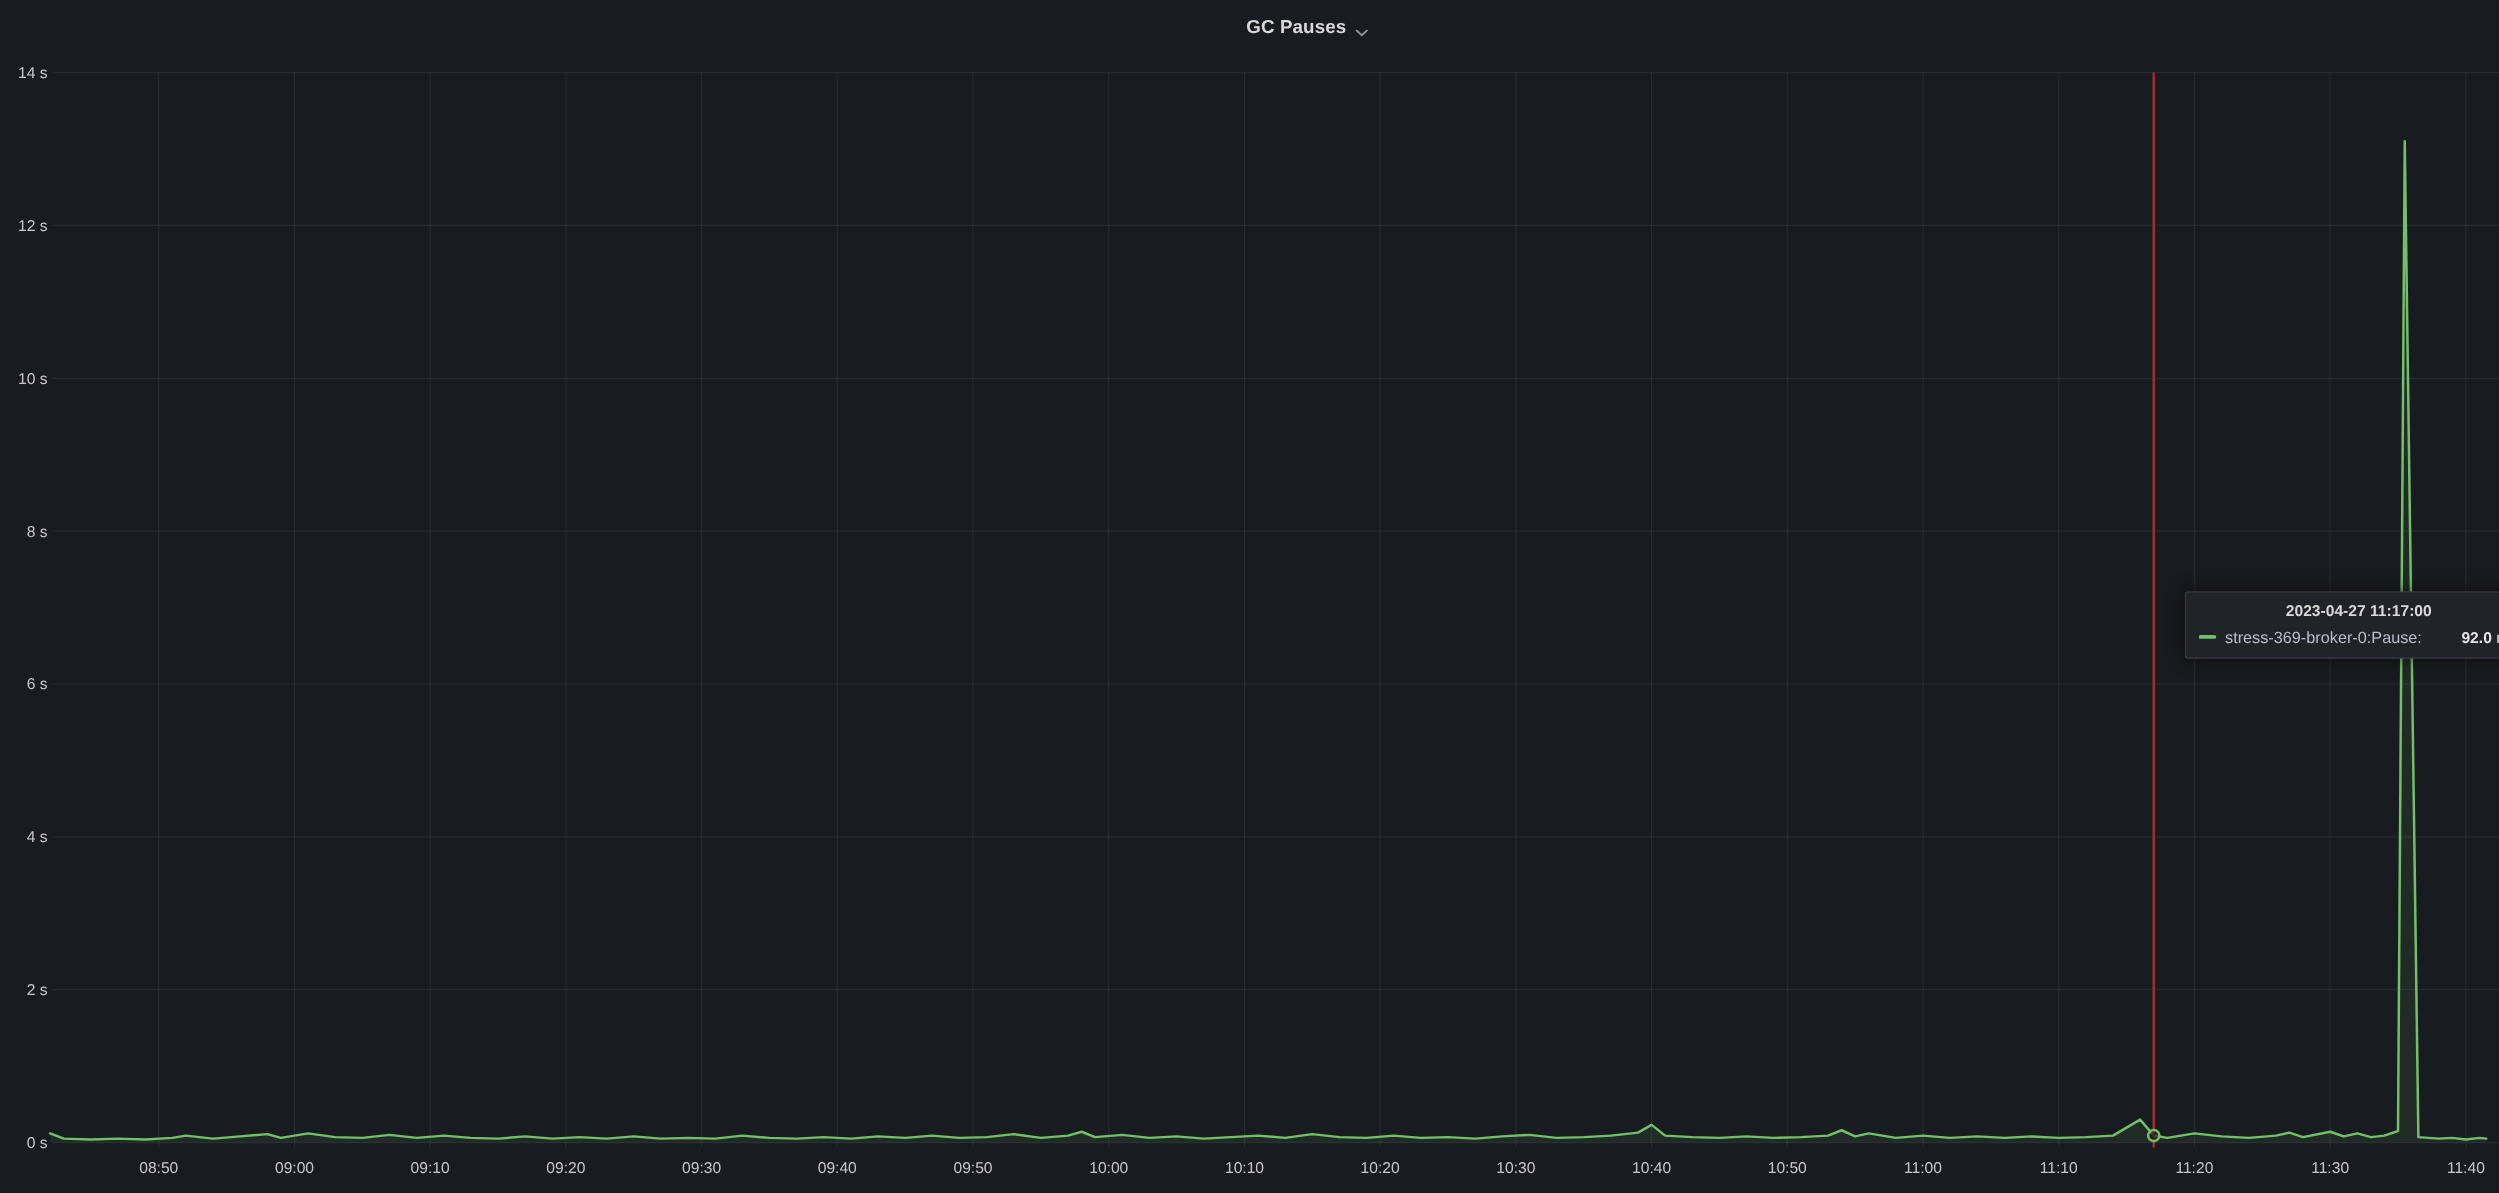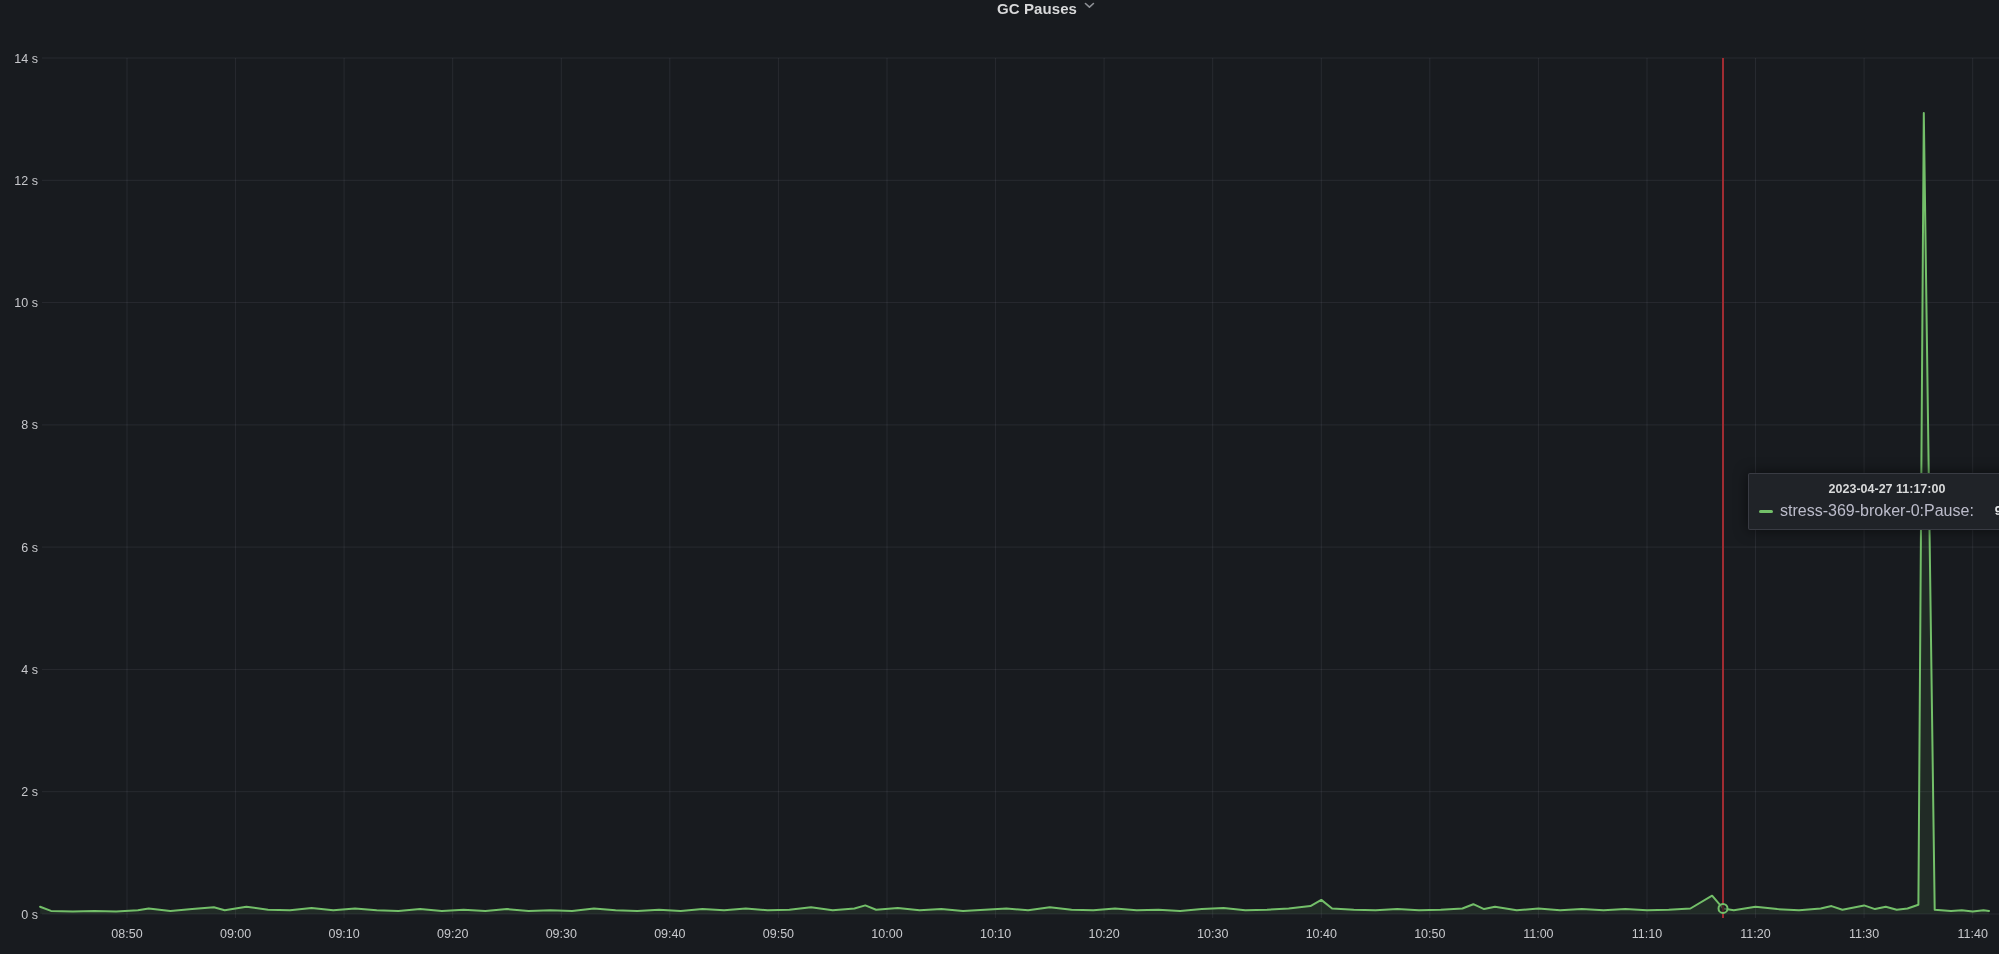--- a/index.html
+++ b/index.html
@@ -4,41 +4,41 @@
 <style>
   html,body{margin:0;padding:0;}
   body{
     width:1999px;height:954px;overflow:hidden;position:relative;
     background:#181b1f;
     font-family:"Liberation Sans",sans-serif;
     -webkit-font-smoothing:antialiased;
   }
   .panel-header{
     position:absolute;top:0;left:1046px;transform:translateX(-50%);
-    height:30px;display:flex;align-items:flex-start;gap:7px;cursor:pointer;z-index:5;
+    height:30px;display:flex;align-items:flex-end;gap:7px;cursor:pointer;z-index:5;
   }
   .panel-title{
     color:#d8d9da;font-size:15px;font-weight:600;letter-spacing:.1px;white-space:nowrap;
   }
   .chevron{width:11px;height:7px;margin-top:2px;}
   .chevron polyline{fill:none;stroke:#8e9196;stroke-width:1.6;stroke-linecap:round;stroke-linejoin:round;}
   #chart-svg{position:absolute;top:0;left:0;}
   .tick-label{fill:#c7c8cc;font-size:12.5px;font-family:"Liberation Sans",sans-serif;}
   .tooltip{
     position:absolute;left:1748px;top:473px;width:278px;box-sizing:border-box;
     background:#202328;border:1px solid rgba(204,204,220,0.15);border-radius:2px;
     padding:8px 10px 9px 10px;z-index:10;
     box-shadow:0 0 14px rgba(0,0,0,0.55);
   }
   .tooltip-time{
     color:#d8d9da;font-size:12.5px;font-weight:700;text-align:center;margin-bottom:6px;white-space:nowrap;
   }
   .tooltip-row{display:flex;align-items:center;gap:7px;white-space:nowrap;}
   .swatch{display:inline-block;width:14px;height:3px;border-radius:2px;flex:0 0 auto;}
-  .tooltip-label{color:rgba(204,204,220,0.9);font-size:16px;}
+  .tooltip-label{color:rgba(204,204,220,0.9);font-size:13px;}
   .tooltip-value{color:#e3e4e6;font-size:12.5px;font-weight:700;margin-left:auto;padding-left:14px;}
 </style>
 </head>
 <body>
 
 <div class="panel-header">
   <span class="panel-title">GC Pauses</span>
   <svg class="chevron" viewBox="0 0 11 7">
     <polyline points="1.5,1.5 5.5,5.2 9.5,1.5"></polyline>
   </svg>

